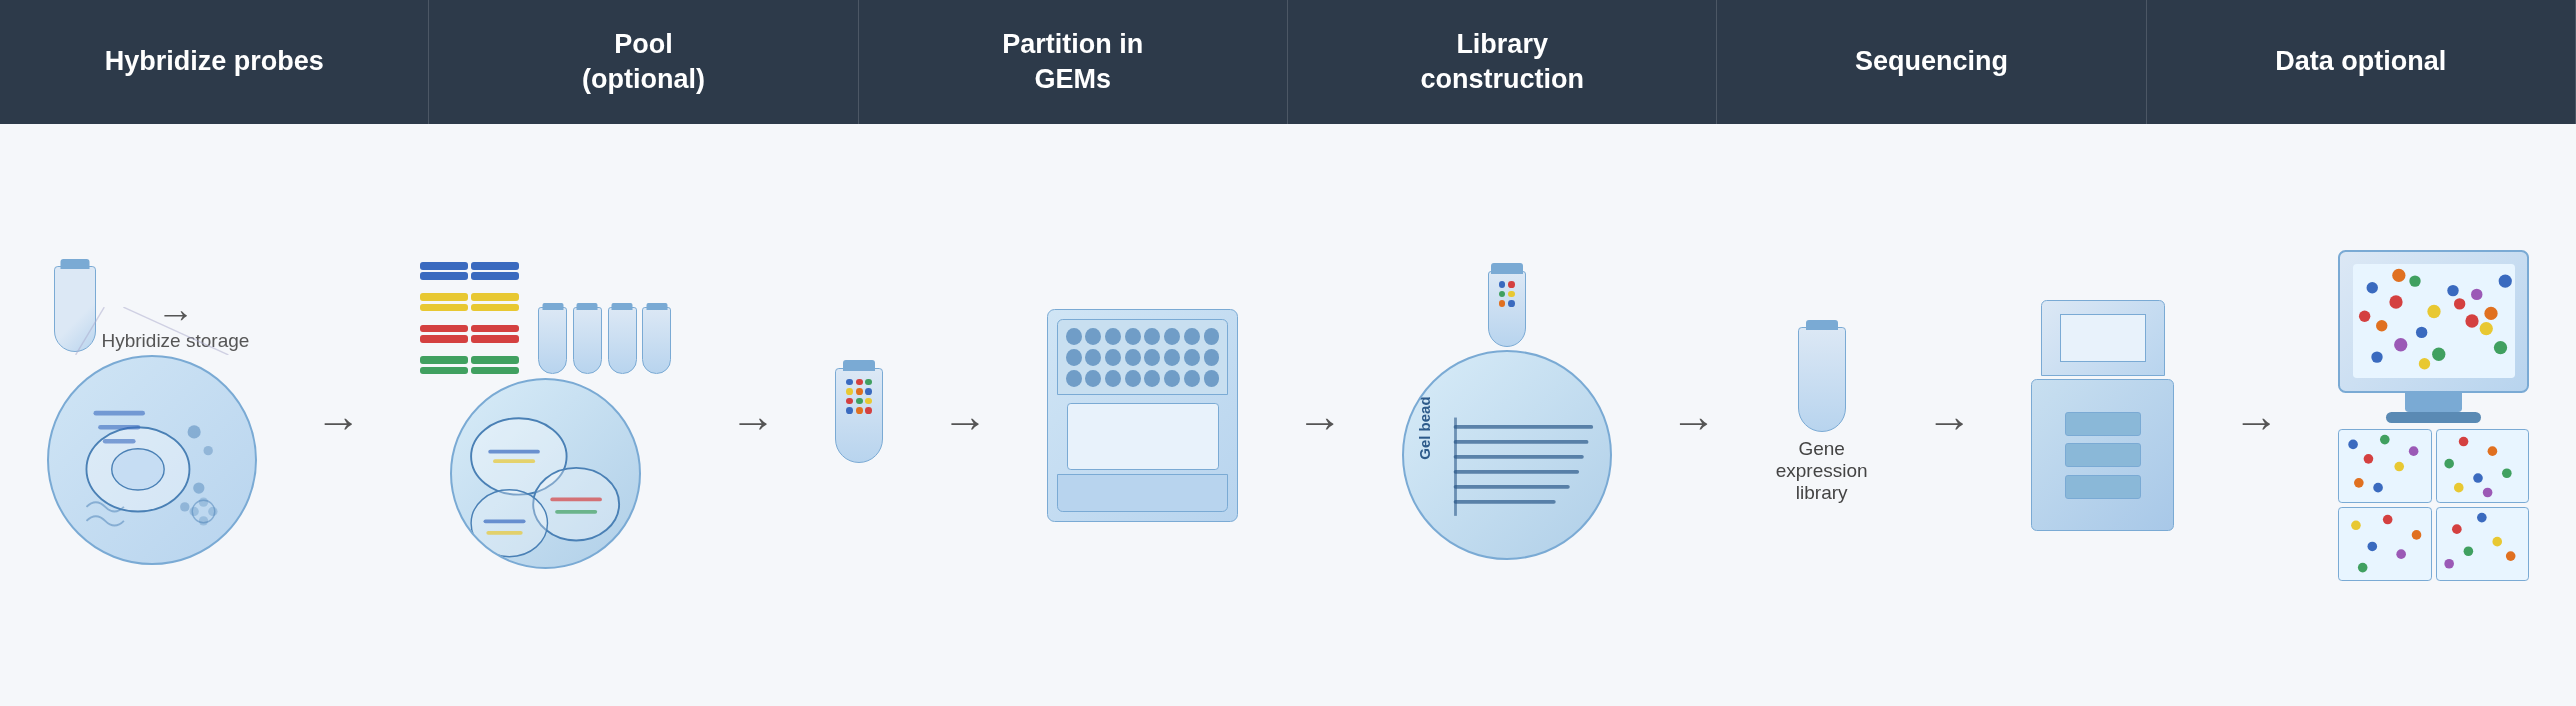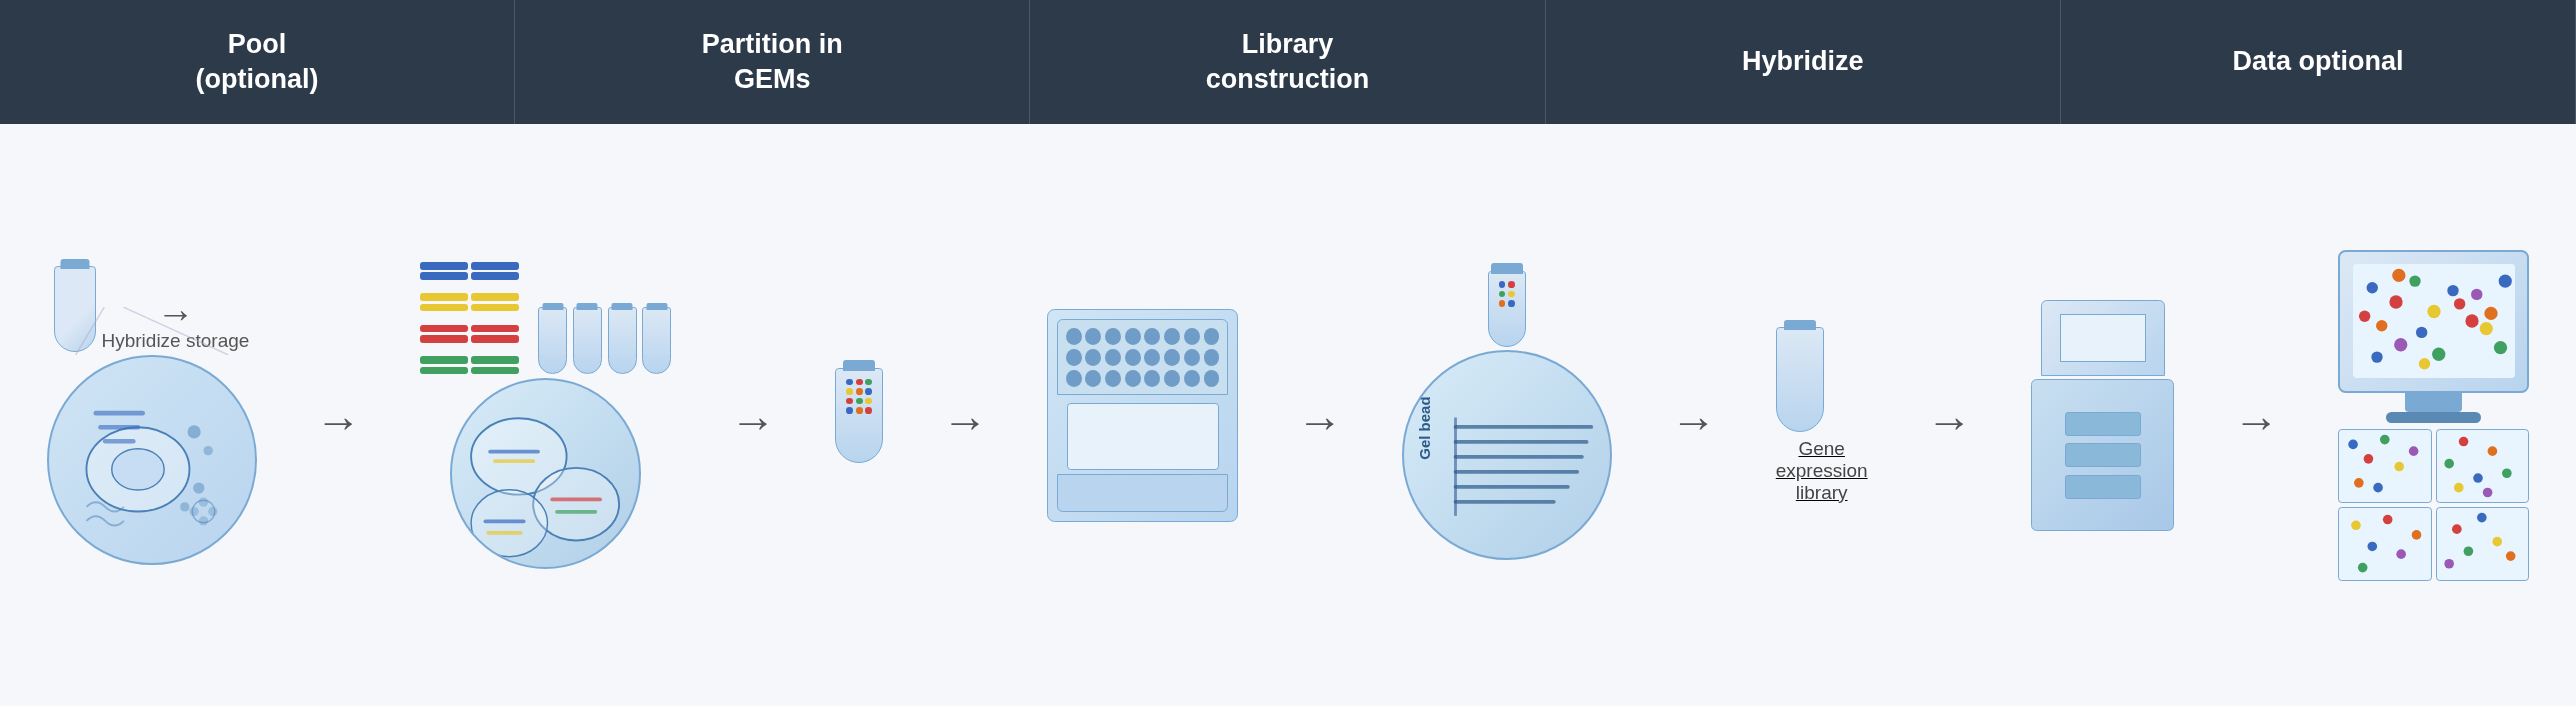--- a/index.html
+++ b/index.html
@@ -371,24 +371,25 @@
       overflow: hidden;
     }
 
   </style>
 </head>
 <body>
 
 <div class="workflow-container">
 
   <div class="header-bar">
+    <div class="header-step">Hybridize probes</div>
     <div class="header-step">Pool<br>(optional)</div>
     <div class="header-step">Partition in<br>GEMs</div>
     <div class="header-step">Library<br>construction</div>
-    <div class="header-step">Hybridize</div>
+    <div class="header-step">Sequencing</div>
     <div class="header-step">Data optional</div>
   </div>
 
   <div class="main-content">
 
     <div class="step-group" style="align-items:center;">
       <div style="display:flex; align-items:flex-end; gap:5.7px; margin-bottom:3.8px;">
 
         <div style="display:flex; flex-direction:column; align-items:center;">
           <div class="tube"></div>
@@ -600,21 +601,21 @@
           <line x1="55" y1="144" x2="175" y2="144" stroke="#2d5a8a" stroke-width="4" stroke-linecap="round" opacity="0.7"></line>
           <line x1="55" y1="160" x2="160" y2="160" stroke="#2d5a8a" stroke-width="4" stroke-linecap="round" opacity="0.7"></line>
 
           <line x1="55" y1="70" x2="55" y2="175" stroke="#2d5a8a" stroke-width="3" opacity="0.6"></line>
         </svg>
       </div>
     </div>
 
     <div class="arrow">→</div>
 
-    <div class="step-group" style="align-items:flex-start;text-decoration:underline;">
+    <div class="step-group" style="align-items:center;">
       <div class="library-tube"></div>
       <div class="gene-expr-label">Gene<br>expression<br>library</div>
     </div>
 
     <div class="arrow">→</div>
 
     <div class="step-group">
       <div class="sequencer">
         <div class="seq-top">
           <div class="seq-screen"></div>

